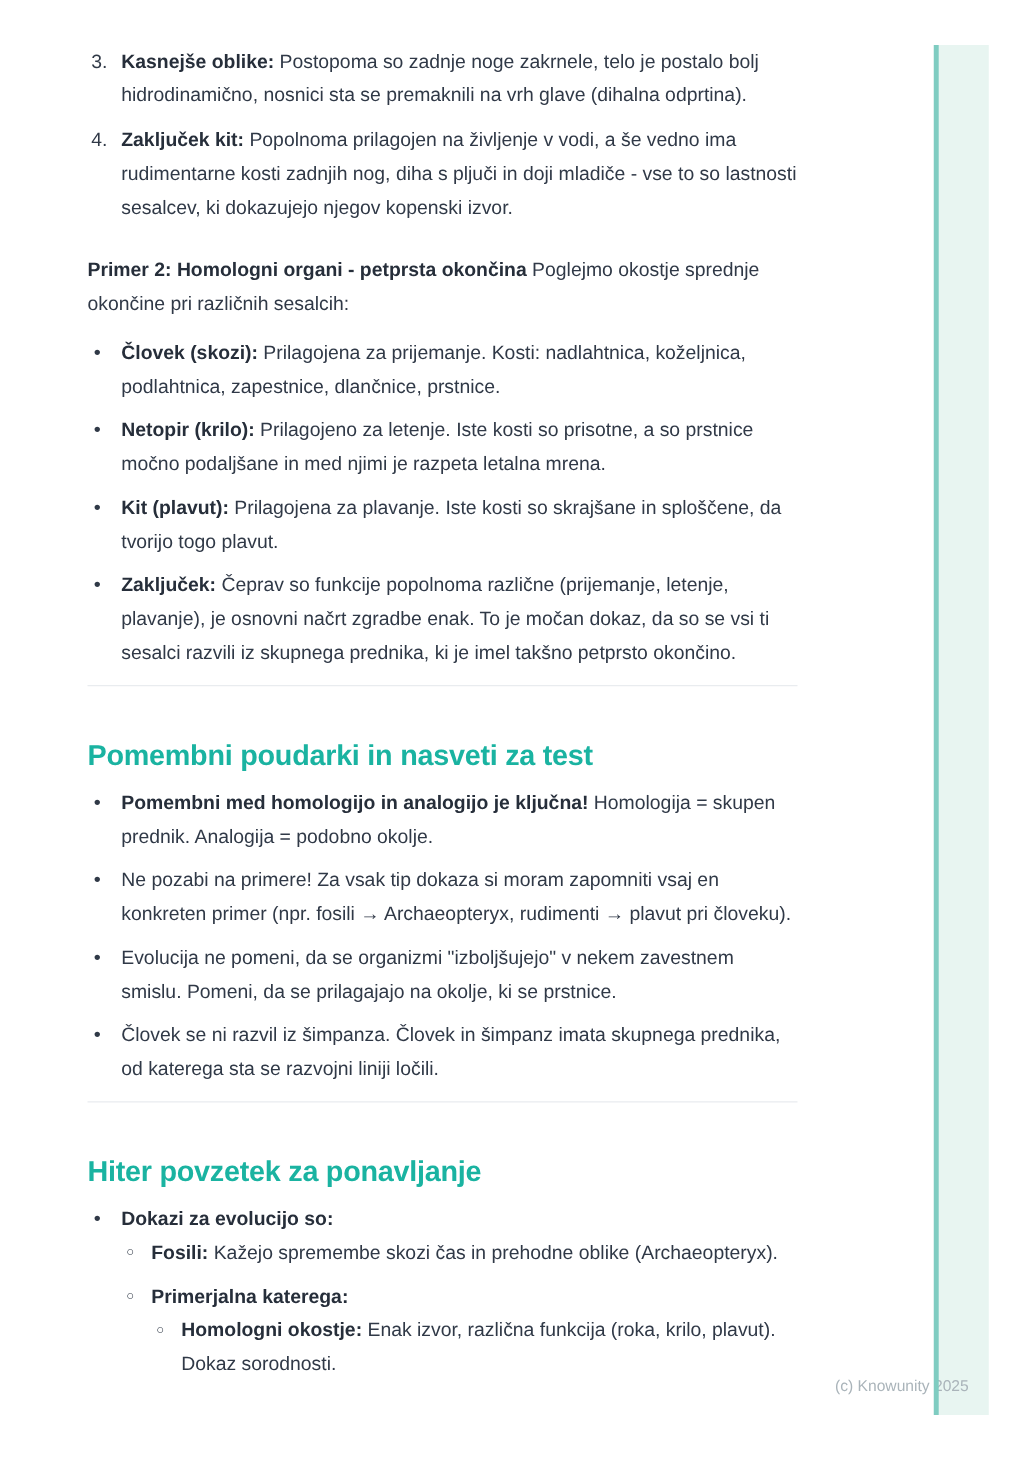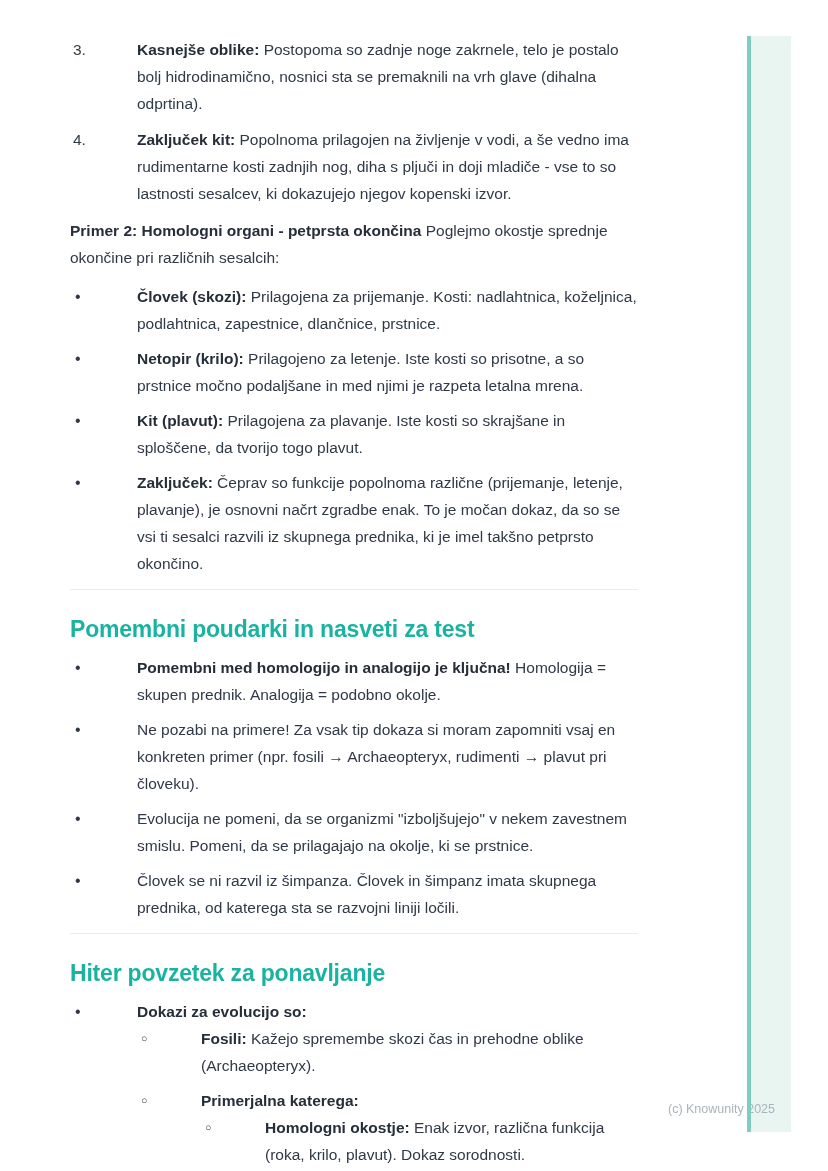--- a/index.html
+++ b/index.html
@@ -9,38 +9,38 @@
     font-family:"Liberation Sans",sans-serif;
     color:#303947;
   }
   .content{
     position:absolute;left:70px;top:0;width:568px;padding-top:36px;
     font-size:15.5px;line-height:27px;
   }
   strong{font-weight:700;color:#262e3a;}
   ol,ul{list-style:none;margin:0;padding:0;}
   li{display:flex;align-items:flex-start;}
-  .t{flex:1;min-width:0;margin-left:40px;}
+  .t{flex:1;min-width:0;}
   .num{flex:0 0 27px;padding-left:3px;box-sizing:border-box;}
   .b1{flex:0 0 27px;padding-left:5px;box-sizing:border-box;font-size:16px;}
   .b2{flex:0 0 24px;padding-left:4px;box-sizing:border-box;font-size:10.5px;line-height:27px;}
   ol > li{margin-bottom:9px;}
   ol > li:last-child{margin-bottom:0;}
-  p.lead{margin:10px 0 0;}
+  p.lead{margin:23px 0 0;}
   ul.blocklist{margin-top:12px;}
   ul.seclist{margin-top:10px;}
   ul.blocklist > li, ul.seclist > li{margin-bottom:8px;}
   ul.blocklist > li:last-child, ul.seclist > li:last-child{margin-bottom:0;}
   ul.nested{margin-top:0;}
   ul.nested > li{margin-bottom:8px;}
   ul.nested > li:last-child{margin-bottom:0;}
   hr.divider{border:none;border-top:1px solid #e9ecef;margin:12px 0 0;height:0;}
   h2.section-title{
     font-size:23px;line-height:30px;font-weight:700;letter-spacing:-0.2px;
-    color:#1ab3a1;margin:24px 0 0;
+    color:#1ab3a1;margin:40px 0 0;
   }
   .edge-fill{position:absolute;left:751px;top:36px;width:40px;height:1096px;background:#e8f5f1;z-index:0;}
   .edge-line{position:absolute;left:747px;top:36px;width:4px;height:1096px;background:#7fccc1;z-index:2;}
   .copyright{position:absolute;right:53px;top:1101px;font-size:12.5px;line-height:16px;color:#aab4ba;z-index:1;}
 </style>
 </head>
 <body>
 
 <div class="content">
 

